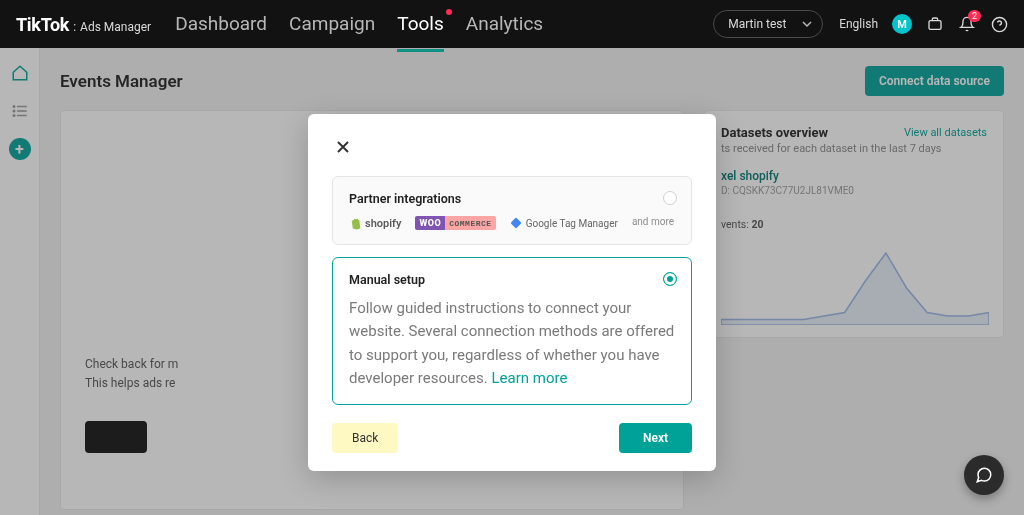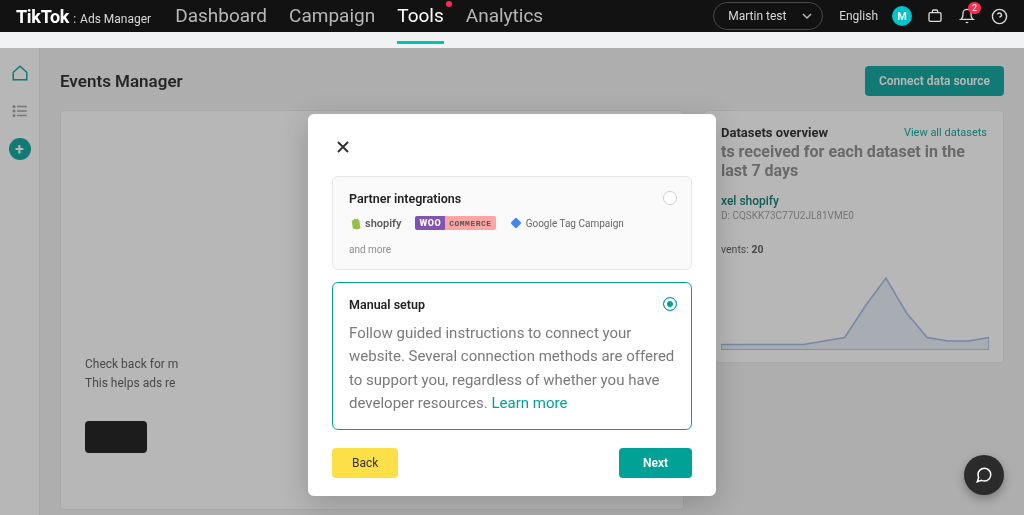--- a/index.html
+++ b/index.html
@@ -1,19 +1,19 @@
 <!DOCTYPE html>
 <html><head>
 <meta charset="utf-8">
 <style>
   * { box-sizing: border-box; margin: 0; padding: 0; font-family: -apple-system, BlinkMacSystemFont, "Segoe UI", Roboto, Helvetica, Arial, sans-serif; }
   body { width: 1024px; height: 515px; overflow: hidden; background: #f1f2f3; position: relative; }
 
   
-  .topbar { height: 32px; background: #121212; display: flex; align-items: center; padding: 0 16px; color: #fff; }
+  .topbar { height: 48px; background: #121212; display: flex; align-items: center; padding: 0 16px; color: #fff; }
   .brand { display: flex; align-items: baseline; gap: 4px; margin-right: 24px; }
   .brand-tiktok { font-weight: 700; font-size: 18px; letter-spacing: -0.3px; }
   .brand-sub { font-size: 12px; color: #d9d9d9; }
   .topnav { display: flex; gap: 22px; align-items: center; }
   .topnav-item { font-size: 19px; color: #b7b7b7; position: relative; cursor: pointer; padding-bottom: 2px; }
   .topnav-item.active { color: #fff; }
   .topnav-item.active::after { content:""; position:absolute; left:0; right:0; bottom:-15px; height:3px; background:#00c4b3; }
   .reddot { position:absolute; top:-3px; right:-8px; width:6px; height:6px; border-radius:50%; background:#fe2c55; }
   .topbar-spacer { flex:1; }
   .account-pill { border:1px solid #4a4a4a; border-radius:18px; height:28px; padding:0 28px 0 14px; font-size:12px; color:#d9d9d9; display:flex; align-items:center; position:relative; margin-right:16px; cursor:pointer; min-width:110px; }
@@ -38,21 +38,21 @@
 
   .cards { display:flex; gap:20px; align-items:flex-start; }
   .card-left { flex:1; background:#fff; border:1px solid #e8e8e8; border-radius:4px; height:400px; padding:24px; }
   .card-left-text { margin-top:220px; font-size:12px; color:#555; line-height:1.6; max-width:380px; }
   .card-left-btn { margin-top:28px; background:#121212; color:#fff; border:none; border-radius:4px; height:32px; padding:0 16px; font-size:12px; cursor:pointer; }
 
   .card-right { width:300px; background:#fff; border:1px solid #e8e8e8; border-radius:4px; padding:14px 16px 8px; }
   .ds-head { display:flex; align-items:center; justify-content:space-between; margin-bottom:2px; }
   .ds-title { font-size:13px; font-weight:700; color:#222; }
   .ds-link { font-size:11px; color:#00a298; cursor:pointer; }
-  .ds-sub { font-size:16px; color:#888; margin-bottom:14px;font-weight:bold; }
+  .ds-sub { font-size:11px; color:#888; margin-bottom:14px; }
   .ds-item-name { font-size:12px; color:#00766d; font-weight:500; }
   .ds-item-id { font-size:10px; color:#999; margin-top:2px; }
   .ds-item-events { font-size:10.5px; color:#555; margin-top:22px; }
   .spark { margin-top:14px; }
 
   
   .scrim { position:absolute; inset:48px 0 0 0; background:rgba(50,50,50,0.35); }
   .modal { position:absolute; top:114px; left:50%; transform:translateX(-50%); width:408px; background:#fff; border-radius:6px; box-shadow:0 8px 30px rgba(0,0,0,0.2); padding:22px 24px 18px; }
   .modal-head { display:flex; align-items:center; justify-content:space-between; margin-bottom:18px; }
   .modal-title { font-size:15px; font-weight:700; color:#1f1f1f; }
@@ -68,21 +68,21 @@
   .logo-shopify svg { width:13px; height:13px; }
   .logo-woo { display:flex; align-items:center; }
   .woo-purple { background:#7f54b3; color:#fff; font-size:9px; font-weight:800; padding:2px 4px; border-radius:2px 0 0 2px; letter-spacing:0.5px; }
   .woo-grey { background:#fca5a5; color:#555; font-size:8px; font-weight:800; padding:2.5px 4px; border-radius:0 2px 2px 0; letter-spacing:0.5px;font-family:Liberation Mono, monospace; }
   .logo-gtm { display:flex; align-items:center; gap:4px; font-size:10px; color:#666; }
   .and-more { font-size:10px; color:#8e8e8e; }
   .opt-desc { font-size:15px; color:#7a7a7a; line-height:1.55; }
   .opt-desc a { color:#00a298; text-decoration:none; cursor:pointer; }
 
   .modal-foot { display:flex; align-items:center; justify-content:space-between; margin-top:18px; }
-  .btn-back { background:#fde047; border:none; border-radius:4px; height:30px; padding:0 20px; font-size:12px; color:#333; cursor:pointer; }
+  .btn-back { background:#fef9c3; border:none; border-radius:4px; height:30px; padding:0 20px; font-size:12px; color:#333; cursor:pointer; }
   .btn-next { background:#00a298; border:none; border-radius:4px; height:30px; padding:0 24px; font-size:12px; color:#fff; font-weight:600; cursor:pointer;text-align:right; }
 
   .fab { position:absolute; right:20px; bottom:20px; width:40px; height:40px; border-radius:50%; background:#2b2b2b; color:#fff; display:flex; align-items:center; justify-content:center; cursor:pointer; box-shadow:0 4px 10px rgba(0,0,0,0.3); }
 </style>
 </head>
 <body>
 
 <div class="topbar">
   <div class="brand">
     <span class="brand-tiktok">TikTok</span>
@@ -203,21 +203,21 @@
         <span>shopify</span>
       </div>
       <div class="logo-woo">
         <span class="woo-purple">WOO</span>
         <span class="woo-grey">COMMERCE</span>
       </div>
       <div class="logo-gtm">
         <svg width="12" height="12" viewBox="0 0 24 24">
             <rect x="4" y="4" width="16" height="16" rx="3" transform="rotate(45 12 12)" fill="#4285f4"></rect>
           </svg>
-        <span>Google Tag Campaign</span>
+        <span>Google Tag Manager</span>
       </div>
       <span class="and-more">and more</span>
     </div>
   </div>
 
   <div class="option selected">
     <div class="radio"></div>
     <div class="opt-title">Manual setup</div>
     <div class="opt-desc">
       <span>Follow guided instructions to connect your website. Several connection methods are offered to support you, regardless of whether you have developer resources.</span>

